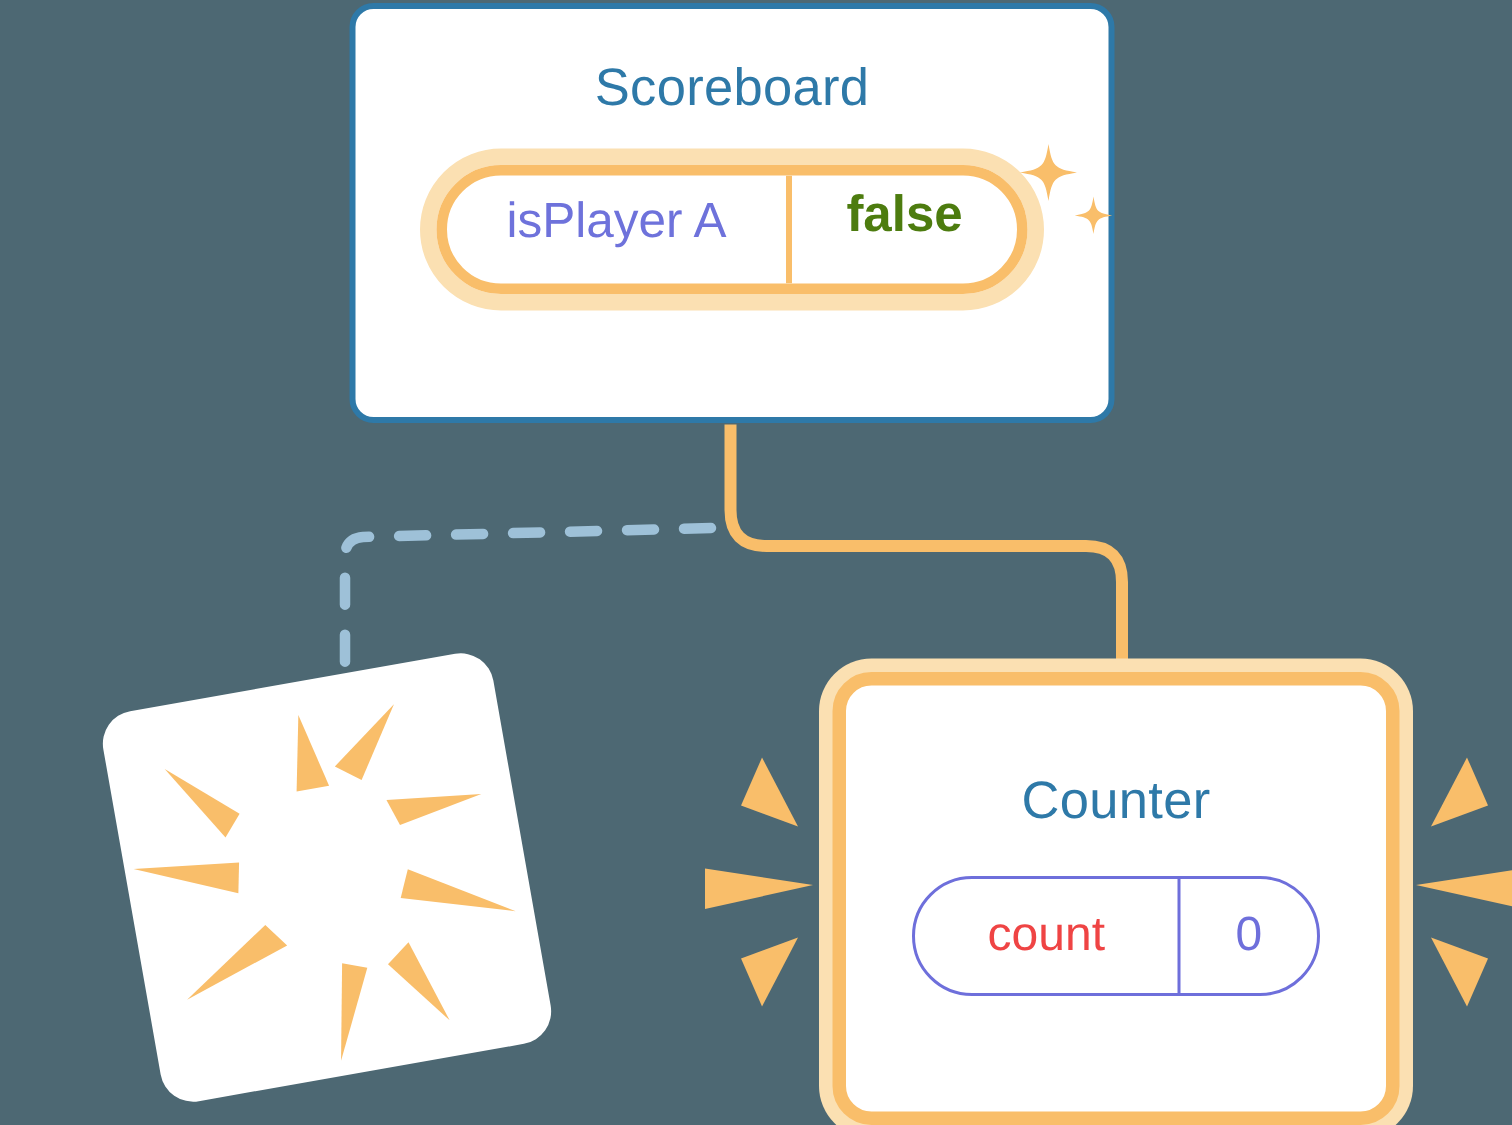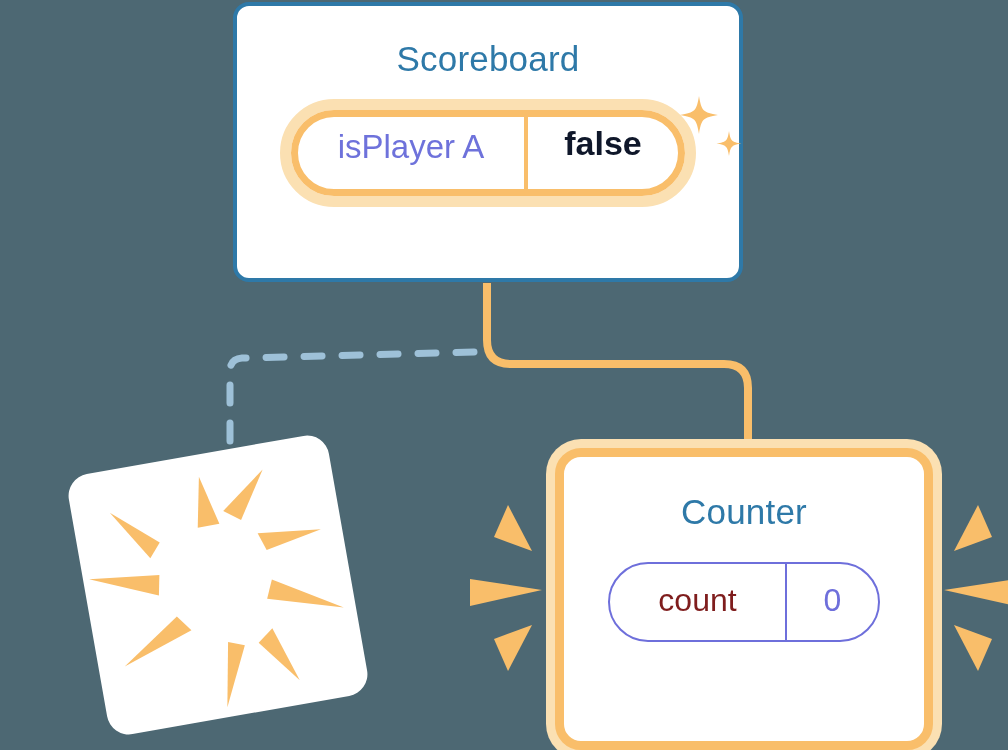--- a/index.html
+++ b/index.html
@@ -94,21 +94,21 @@
     padding-bottom: 12px;
   }
   .pill .divider {
     width: 4px;
     background: #F9BE6A;
     align-self: stretch;
   }
   .pill .cell-val {
     width: 150px;
     font-size: 34px;
-    color: #0f172a;
+    color: #4d7c0f;
     font-weight: 700;
     padding-bottom: 18px;
   }
 
   
   .pill-plain {
     display: flex;
     align-items: stretch;
     height: 80px;
     border: 2px solid #6E6FDB;
@@ -119,21 +119,21 @@
   }
   .pill-plain .cell {
     display: flex;
     align-items: center;
     justify-content: center;
     height: 100%;
   }
   .pill-plain .cell-key {
     width: 175px;
     font-size: 32px;
-    color: #7f1d1d;
+    color: #ef4444;
     padding-bottom: 3px;
   }
   .pill-plain .divider {
     width: 2px;
     background: #6E6FDB;
     align-self: stretch;
   }
   .pill-plain .cell-val {
     width: 91px;
     font-size: 32px;
@@ -142,21 +142,21 @@
   }
 
   
   #counter-node {
     left: 555px;
     top: 448px;
     width: 378px;
     height: 302px;
     border-radius: 26px;
     border: 9px solid #F9BE6A;
-    padding-top: 36px;
+    padding-top: 58px;
     box-shadow: 0 0 0 9px #FBE0B2;
   }
 
   
   #flash-card {
     position: absolute;
     left: 86px;
     top: 453px;
     width: 264px;
     height: 264px;

